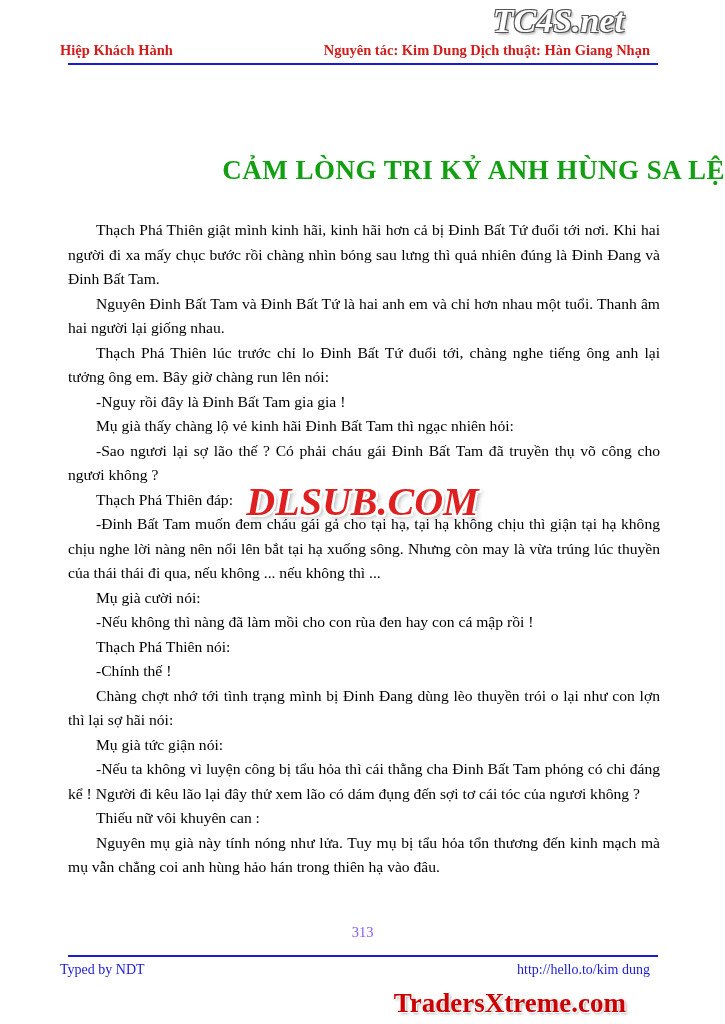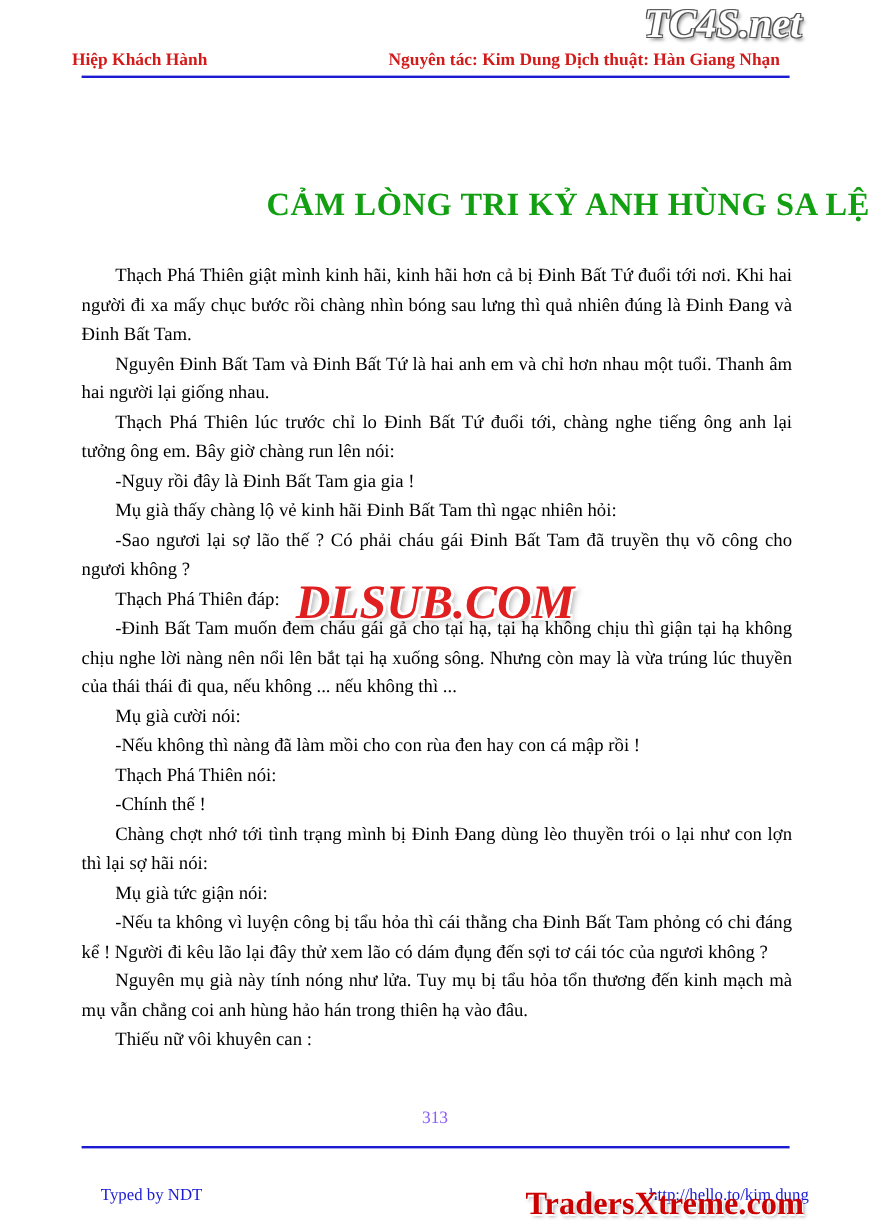--- a/index.html
+++ b/index.html
@@ -13,21 +13,20 @@
     font-family: "Liberation Serif", serif;
     position: relative;
     overflow: hidden;
   }
 
   .page {
     position: absolute;
     top: 0; left: 0;
     width: 636px;
     height: 1024px;
-    padding-left: 44px;
   }
 
   
   .top-watermark {
     position: absolute;
     top: 2px;
     right: 12px;
     font-family: "Liberation Serif", serif;
     font-size: 34px;
     font-weight: bold;
@@ -157,24 +156,23 @@
     position: absolute;
     top: 955px;
     left: 68px;
     width: 590px;
     height: 2px;
     background: #1b1bd2;
   }
   .footer {
     position: absolute;
     top: 962px;
-    left: 84px;
+    left: 60px;
     width: 590px;
     height: 20px;
-    margin-top: 27px;
   }
   .footer-left {
     position: absolute;
     left: 0;
     top: 0;
     font-size: 14px;
     color: #1b1bd2;
     white-space: nowrap;
   }
   .footer-right {
@@ -225,22 +223,22 @@
     <p class="dash">-Sao ngươi lại sợ lão thế ? Có phải cháu gái Đinh Bất Tam đã truyền thụ võ công cho ngươi không ?</p>
     <p>Thạch Phá Thiên đáp:</p>
     <p class="dash">-Đinh Bất Tam muốn đem cháu gái gả cho tại hạ, tại hạ không chịu thì giận tại hạ không chịu nghe lời nàng nên nổi lên bắt tại hạ xuống sông. Nhưng còn may là vừa trúng lúc thuyền của thái thái đi qua, nếu không ... nếu không thì ...</p>
     <p>Mụ già cười nói:</p>
     <p class="dash">-Nếu không thì nàng đã làm mồi cho con rùa đen hay con cá mập rồi !</p>
     <p>Thạch Phá Thiên nói:</p>
     <p class="dash">-Chính thế !</p>
     <p>Chàng chợt nhớ tới tình trạng mình bị Đinh Đang dùng lèo thuyền trói o lại như con lợn thì lại sợ hãi nói:</p>
     <p>Mụ già tức giận nói:</p>
     <p class="dash">-Nếu ta không vì luyện công bị tẩu hỏa thì cái thằng cha Đinh Bất Tam phỏng có chi đáng kể ! Người đi kêu lão lại đây thử xem lão có dám đụng đến sợi tơ cái tóc của ngươi không ?</p>
+    <p>Thiếu nữ vôi khuyên can :</p>
     <p>Nguyên mụ già này tính nóng như lửa. Tuy mụ bị tẩu hỏa tổn thương đến kinh mạch mà mụ vẫn chẳng coi anh hùng hảo hán trong thiên hạ vào đâu.</p>
-    <p>Thiếu nữ vôi khuyên can :</p>
   </div>
 
   <div class="center-watermark">DLSUB.COM</div>
 
   <div class="page-number">313</div>
 
   <div class="footer-rule"></div>
   <div class="footer">
     <div class="footer-left">Typed by NDT</div>
     <div class="footer-right">http://hello.to/kim dung</div>

